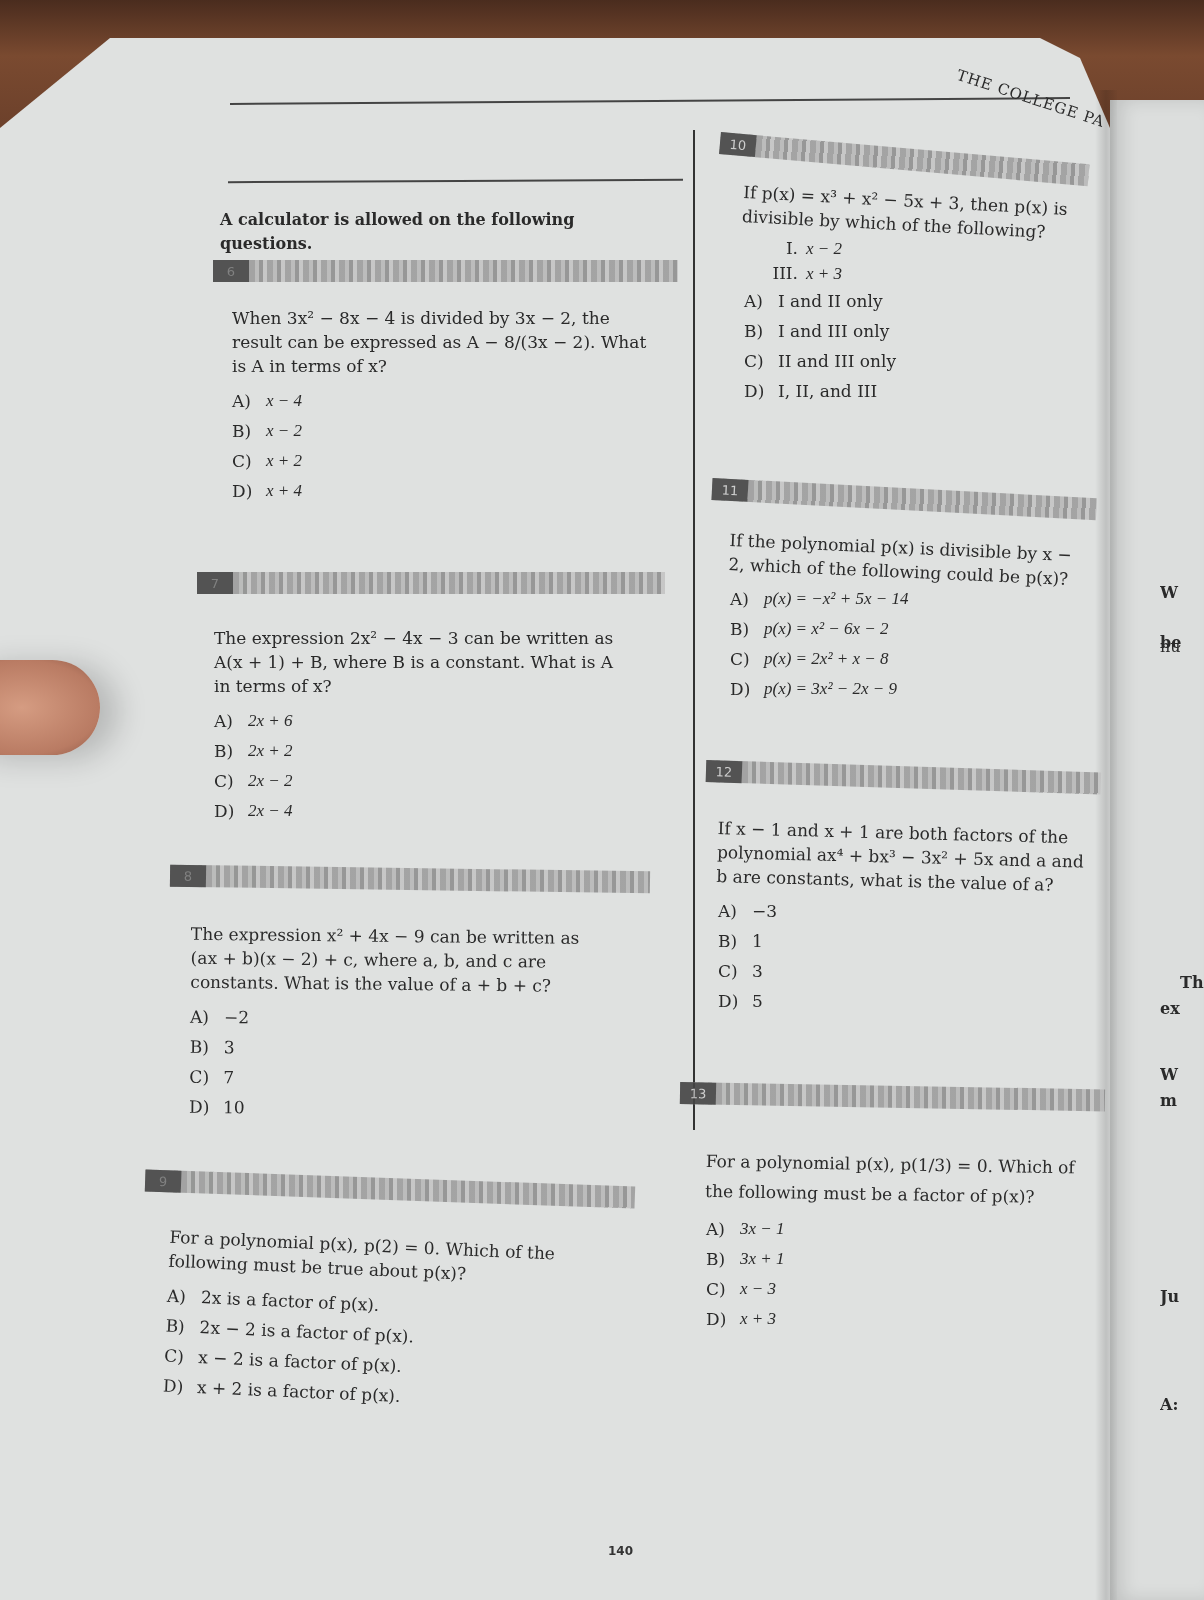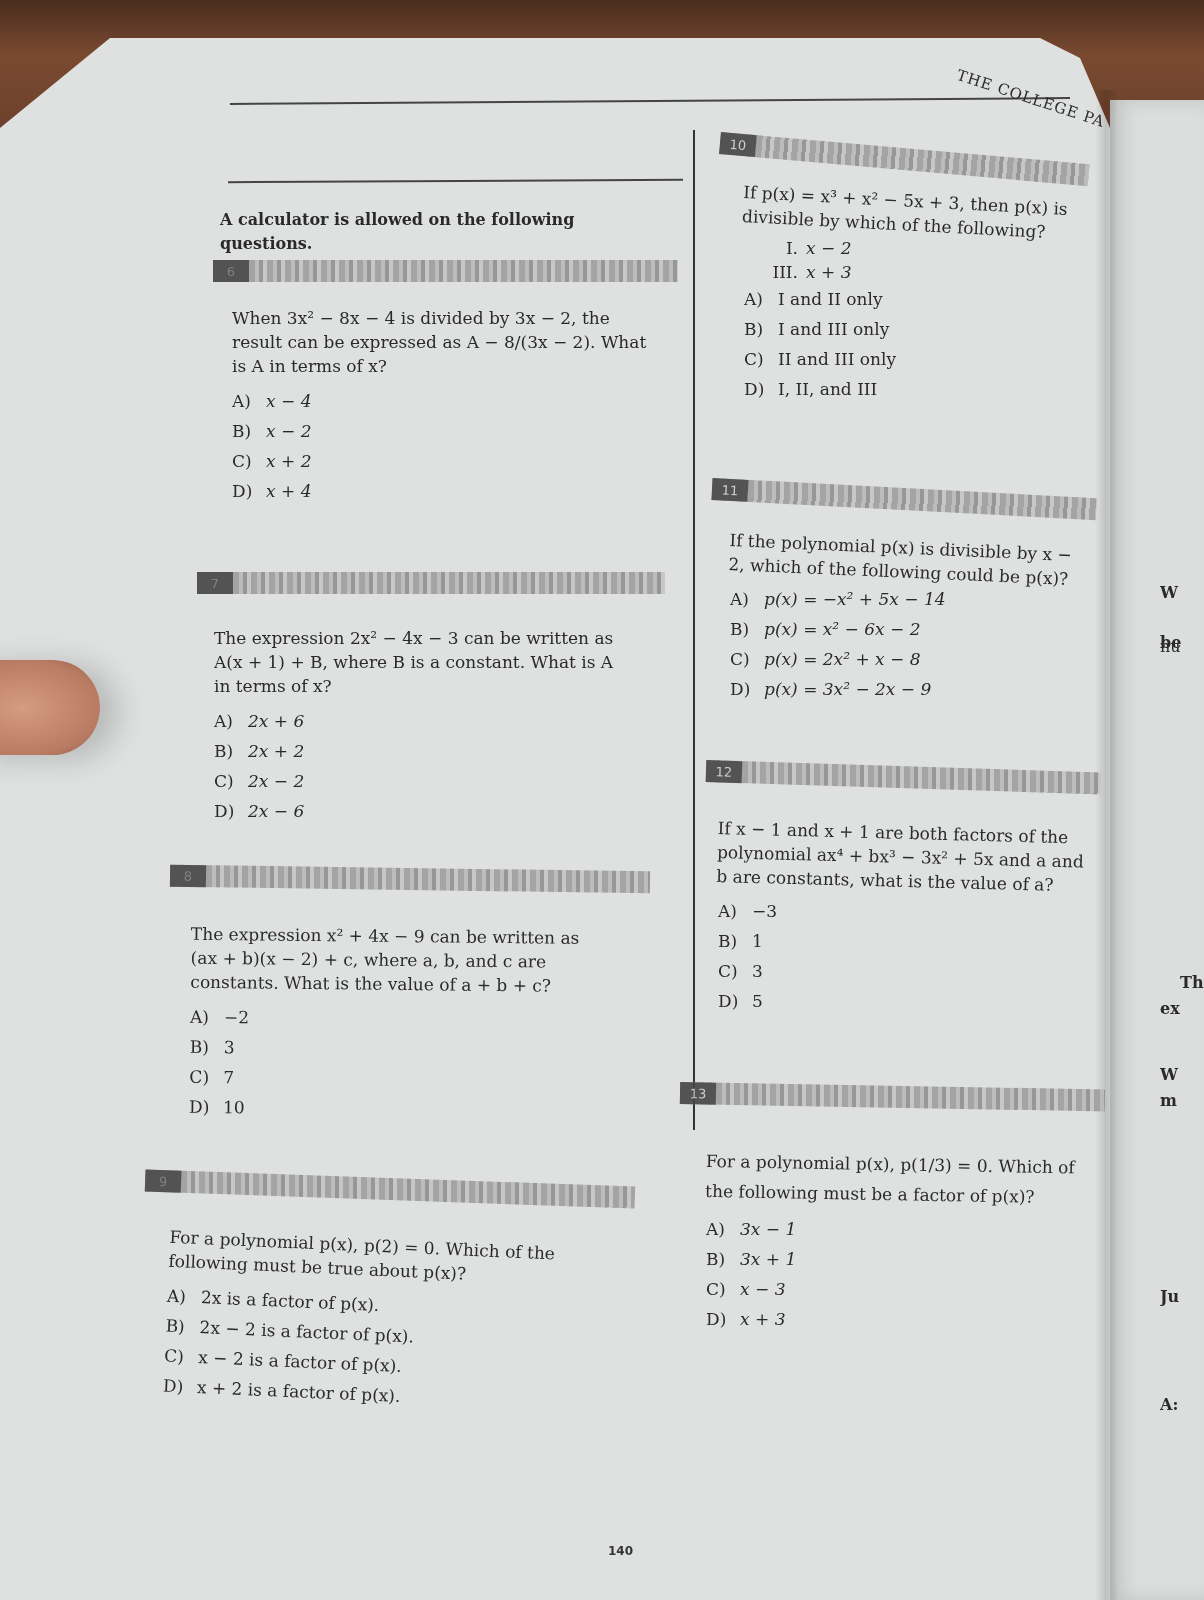--- a/index.html
+++ b/index.html
@@ -55,21 +55,21 @@
     font-family: "DejaVu Sans", sans-serif;
   }
   .q {
     position: absolute; font-size: 17px; line-height: 24px; color: #2a2a2a;
   }
   .q .stem { margin-bottom: 8px; }
   .q .opt { display: flex; gap: 14px; line-height: 30px; }
   .q .opt .letter { width: 20px; }
   .q .roman { padding-left: 24px; line-height: 24px; }
   .q .roman .rn { display: inline-block; width: 30px; text-align: right; margin-right: 8px; }
-  .m { font-style: italic; }
+  .m { font-style: italic; font-family: Liberation Serif, serif; }
   .header-right {
     position: absolute; left: 960px; top: 66px; font-size: 15px; letter-spacing: 1px;
     transform: rotate(18deg); transform-origin: left top; color: #2a2a2a;
     font-family: "DejaVu Serif", serif;
   }
   .page-number {
     position: absolute; left: 608px; top: 1544px; font-size: 12px; font-weight: bold;
     font-family: "DejaVu Sans", sans-serif; color: #333;
   }
   .right-page-text {
@@ -128,21 +128,21 @@
   <div class="opt">
       <span class="letter">B)</span>
       <span class="m">2x + 2</span>
     </div>
   <div class="opt">
       <span class="letter">C)</span>
       <span class="m">2x − 2</span>
     </div>
   <div class="opt">
       <span class="letter">D)</span>
-      <span class="m">2x − 6</span>
+      <span class="m">2x − 4</span>
     </div>
 </div>
 
 <div class="qbar" style="left:170px; top:868px; width:480px; transform: rotate(0.8deg);">
   <span class="qnum">8</span>
 </div>
 <div class="q" style="left:190px; top:924px; width:420px; transform: rotate(0.6deg);">
   <div class="stem">The expression x² + 4x − 9 can be written as (ax + b)(x − 2) + c, where a, b, and c are constants. What is the value of a + b + c?</div>
   <div class="opt">
       <span class="letter">A)</span>

